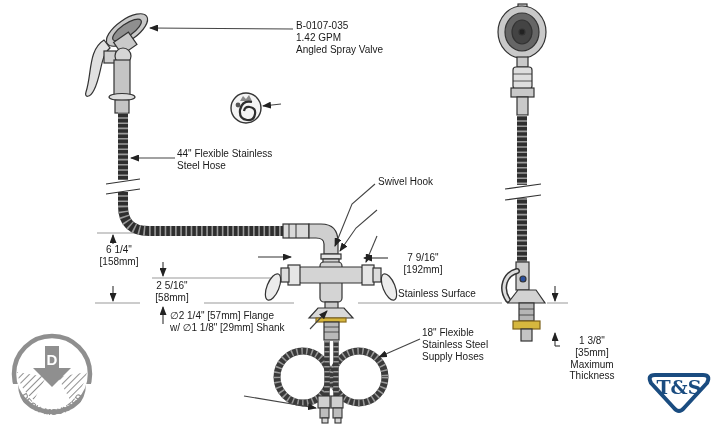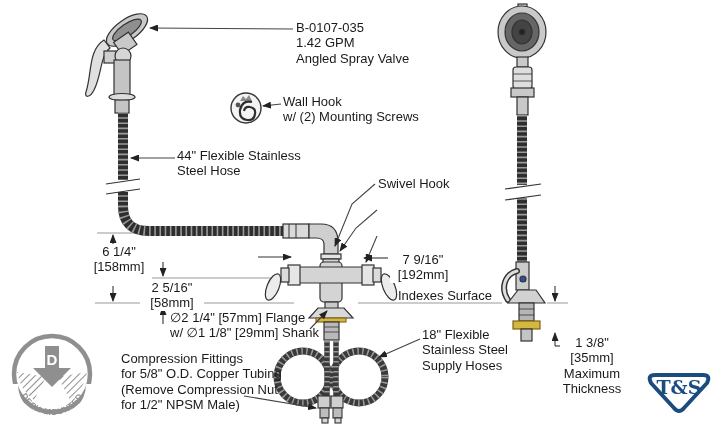--- a/index.html
+++ b/index.html
@@ -1,19 +1,19 @@
 <!DOCTYPE html>
 <html><head>
 <meta charset="utf-8">
 <style>
   html,body{margin:0;padding:0;background:#fff;}
   .stage{position:relative;width:720px;height:425px;background:#fff;overflow:hidden;
          font-family:"Liberation Sans",sans-serif;}
   .stage svg.art{position:absolute;left:0;top:0;}
-  .lbl{position:absolute;font-size:13px;line-height:1.18;color:#1a1a1a;white-space:pre-line;}
+  .lbl{position:absolute;font-size:10px;line-height:1.18;color:#1a1a1a;white-space:pre-line;}
   .dim{text-align:center;background:#fff;padding:0 2px;}
 </style>
 </head>
 <body>
 
 <div class="stage">
 
 <svg class="art" width="720" height="425" viewBox="0 0 720 425">
   <defs>
     <marker id="ah" markerWidth="9" markerHeight="7" refX="8" refY="3.5" orient="auto" markerUnits="userSpaceOnUse">
@@ -178,38 +178,32 @@
 
   <g transform="translate(647,372)">
     <path d="M8,3 L56,3 Q64,3 60,11 L37,36 Q32,42 27,36 L4,11 Q0,3 8,3 Z" fill="#fff" stroke="#1a4c80" stroke-width="4" stroke-linejoin="round"></path>
     <text x="32" y="22" text-anchor="middle" font-size="19" font-weight="bold" font-family="DejaVu Serif, serif" fill="#1a4c80">T&amp;S</text>
   </g>
 </svg>
 
 <div class="lbl" style="left:296px;top:20px">B-0107-035
 1.42 GPM
 Angled Spray Valve</div>
-<div class="lbl" style="left:283px;top:94px">Wall Hook
-w/ (2) Mounting Screws</div>
 <div class="lbl" style="left:177px;top:148px">44" Flexible Stainless
 Steel Hose</div>
 <div class="lbl" style="left:378px;top:176px">Swivel Hook</div>
 <div class="lbl dim" style="left:88px;top:244px;width:58px">6 1/4"
 [158mm]</div>
 <div class="lbl dim" style="left:140px;top:280px;width:60px">2 5/16"
 [58mm]</div>
 <div class="lbl dim" style="left:390px;top:252px;width:62px">7 9/16"
 [192mm]</div>
-<div class="lbl" style="left:398px;top:288px">Indexes Surface</div>
+<div class="lbl" style="left:398px;top:288px">Stainless Surface</div>
 <div class="lbl" style="left:170px;top:310px">∅2 1/4" [57mm] Flange
 w/ ∅1 1/8" [29mm] Shank</div>
-<div class="lbl" style="left:121px;top:351px">Compression Fittings
-for 5/8" O.D. Copper Tubing
-(Remove Compression Nut
-for 1/2" NPSM Male)</div>
 <div class="lbl" style="left:422px;top:327px">18" Flexible
 Stainless Steel
 Supply Hoses</div>
 <div class="lbl dim" style="left:560px;top:335px;width:60px">1 3/8"
 [35mm]
 Maximum
 Thickness</div>
 
 </div>
 

